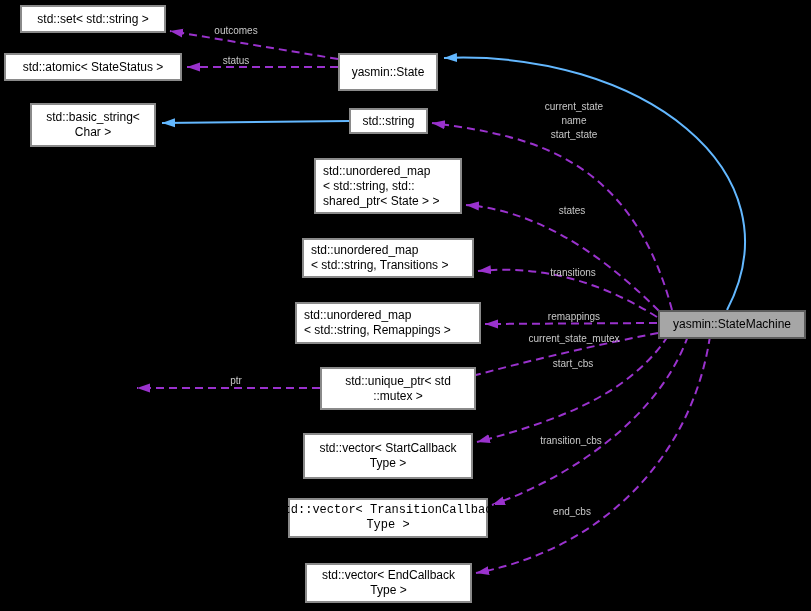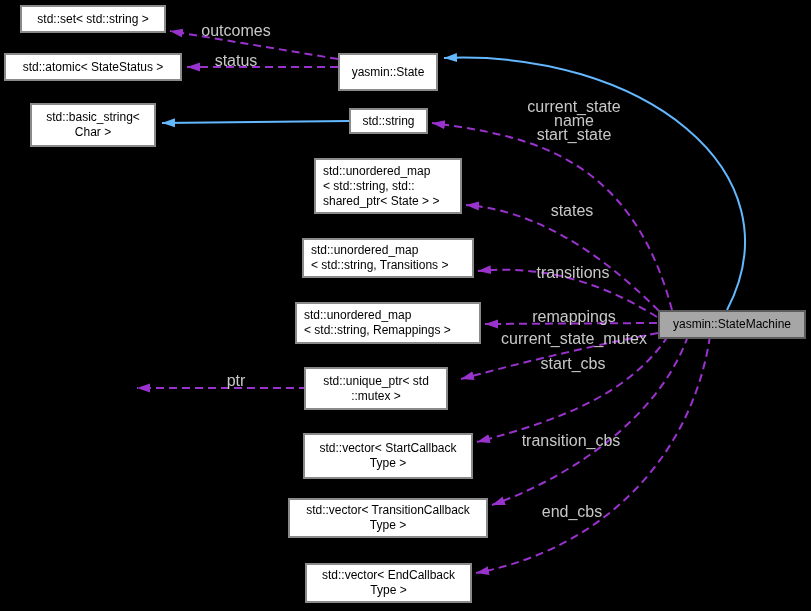--- a/index.html
+++ b/index.html
@@ -36,21 +36,21 @@
   .node.align-center { align-items: center; text-align: center; }
   .node.align-left { align-items: flex-start; text-align: left; }
   .node.focus {
     background: var(--focus-fill, #a6a6a6);
     border-color: var(--focus-border, #5c5c5c);
   }
   .edge-label {
     position: absolute;
     transform: translate(-50%, -50%);
     color: var(--label, #c8c8c8);
-    font-size: 16px;
+    font-size: 10px;
     line-height: 14px;
     text-align: center;
     white-space: nowrap;
   }
 </style>
 </head>
 <body>
 
 <div class="stage" id="stage">
   <svg id="edge-layer" xmlns="http://www.w3.org/2000/svg" viewBox="0 0 811 611">
@@ -98,29 +98,29 @@
       <div class="node-line">shared_ptr&lt; State &gt; &gt;</div>
     </div>
     <div class="node align-left" style="left: 302px; top: 238px; width: 172px; height: 40px;">
       <div class="node-line">std::unordered_map</div>
       <div class="node-line">&lt; std::string, Transitions &gt;</div>
     </div>
     <div class="node align-left" style="left: 295px; top: 302px; width: 186px; height: 42px;">
       <div class="node-line">std::unordered_map</div>
       <div class="node-line">&lt; std::string, Remappings &gt;</div>
     </div>
-    <div class="node align-center" style="left: 304px; top: 367px; width: 144px; height: 43px;">
+    <div class="node align-center" style="left: 320px; top: 367px; width: 156px; height: 43px;">
       <div class="node-line">std::unique_ptr&lt; std</div>
       <div class="node-line">::mutex &gt;</div>
     </div>
     <div class="node align-center" style="left: 303px; top: 433px; width: 170px; height: 46px;">
       <div class="node-line">std::vector&lt; StartCallback</div>
       <div class="node-line">Type &gt;</div>
     </div>
-    <div class="node align-center" style="left: 288px; top: 498px; width: 200px; height: 40px;">
+    <div class="node align-center" style="left: 288px; top: 498px; width: 200px; height: 40px; font-family: Liberation Mono, monospace;">
       <div class="node-line">std::vector&lt; TransitionCallback</div>
       <div class="node-line">Type &gt;</div>
     </div>
     <div class="node align-center" style="left: 305px; top: 563px; width: 167px; height: 40px;">
       <div class="node-line">std::vector&lt; EndCallback</div>
       <div class="node-line">Type &gt;</div>
     </div>
     <div class="node align-center focus" style="left: 658px; top: 310px; width: 148px; height: 29px;">
       <div class="node-line">yasmin::StateMachine</div>
     </div>

